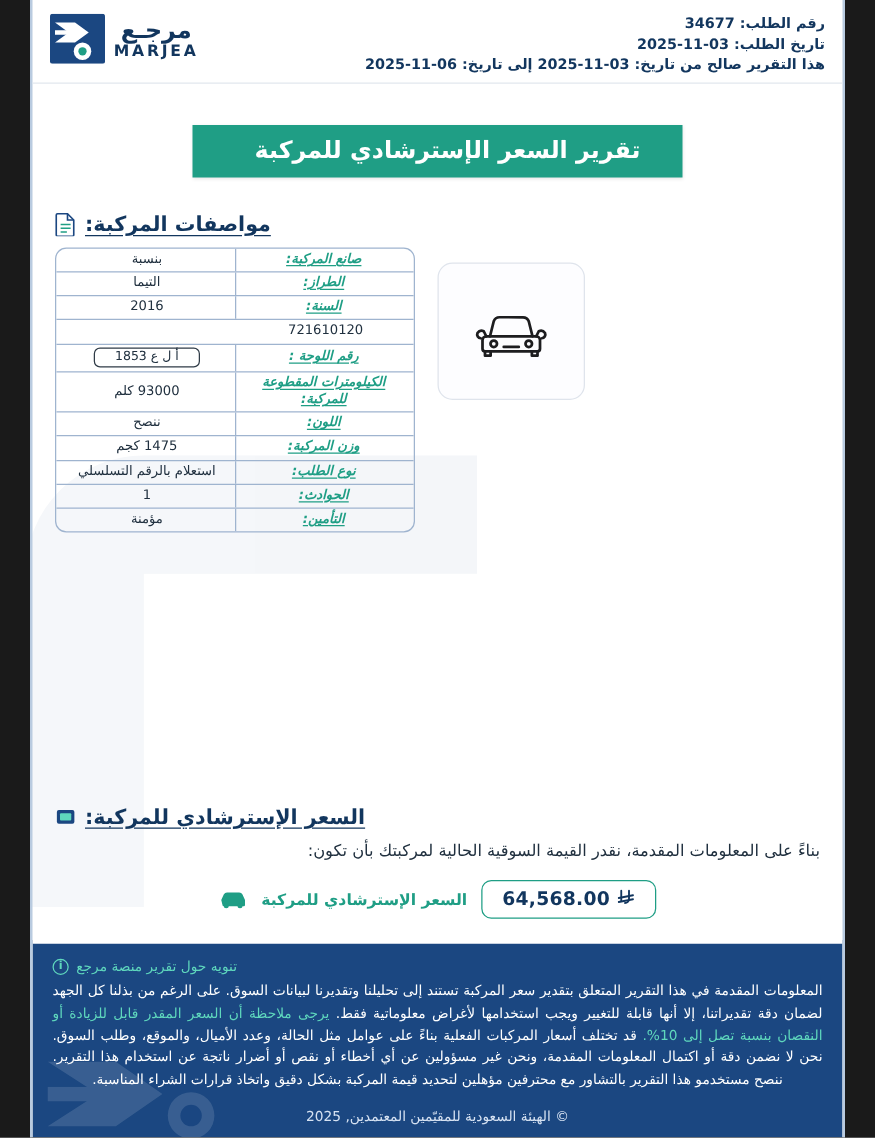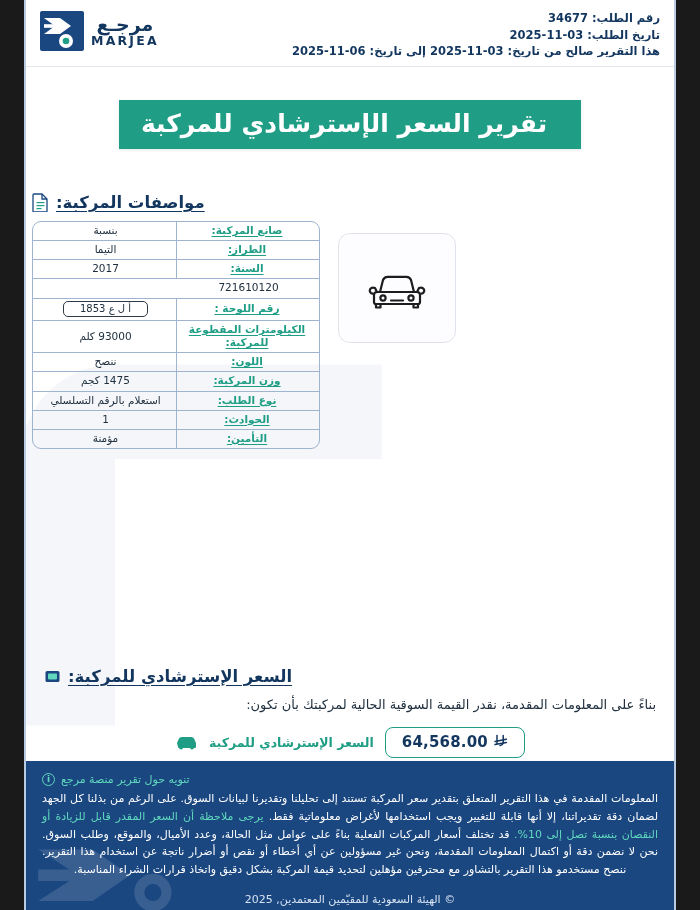--- a/index.html
+++ b/index.html
@@ -100,30 +100,30 @@
 
   
   #title-wrap {
     display: flex;
     justify-content: center;
     margin-top: 33px;
   }
   #title-banner {
     background: #1f9e85;
     color: #ffffff;
-    font-size: 25px;
-    font-weight: bold;
-    padding: 9px 34px 11px 22px;
+    font-size: 19px;
+    font-weight: bold;
+    padding: 9px 34px 11px 50px;
     letter-spacing: 0.3px;
     direction: rtl;
     box-shadow: 0 1px 3px rgba(0,0,0,0.10);
   }
 
   
-  #spec-section { margin-top: 44px; padding: 0 6px; }
+  #spec-section { margin-top: 28px; padding: 0 18px; }
 
   .sec-head {
     display: flex;
     flex-direction: row-reverse;
     align-items: center;
     justify-content: flex-start;
     gap: 7px;
     direction: rtl;
   }
   .sec-head-title {
@@ -167,20 +167,21 @@
     font-weight: bold;
     color: #1f9e85;
     text-align: center;
     text-decoration: underline;
     text-underline-offset: 2px;
     border-left: 1px solid #9fb4cf;
     display: flex;
     align-items: center;
     justify-content: center;
     line-height: 1.25;
+    font-style: italic;
   }
   .spec-value {
     width: 50%;
     padding: 2px 6px 3px 8px;
     font-size: 10.5px;
     color: #20303f;
     text-align: center;
     display: flex;
     align-items: center;
     justify-content: center;
@@ -373,21 +374,21 @@
             <div class="spec-row">
               <div class="spec-label">صانع المركبة:</div>
               <div class="spec-value">بنسبة</div>
             </div>
             <div class="spec-row">
               <div class="spec-label">الطراز:</div>
               <div class="spec-value">التيما</div>
             </div>
             <div class="spec-row">
               <div class="spec-label">السنة:</div>
-              <div class="spec-value">2017</div>
+              <div class="spec-value">2016</div>
             </div>
             <div class="spec-row">
               <div class="spec-value">721610120</div>
             </div>
             <div class="spec-row">
               <div class="spec-label">رقم اللوحة :</div>
               <div class="spec-value">
                 <span class="plate-chip">أ ل ع  1853</span>
               </div>
             </div>

